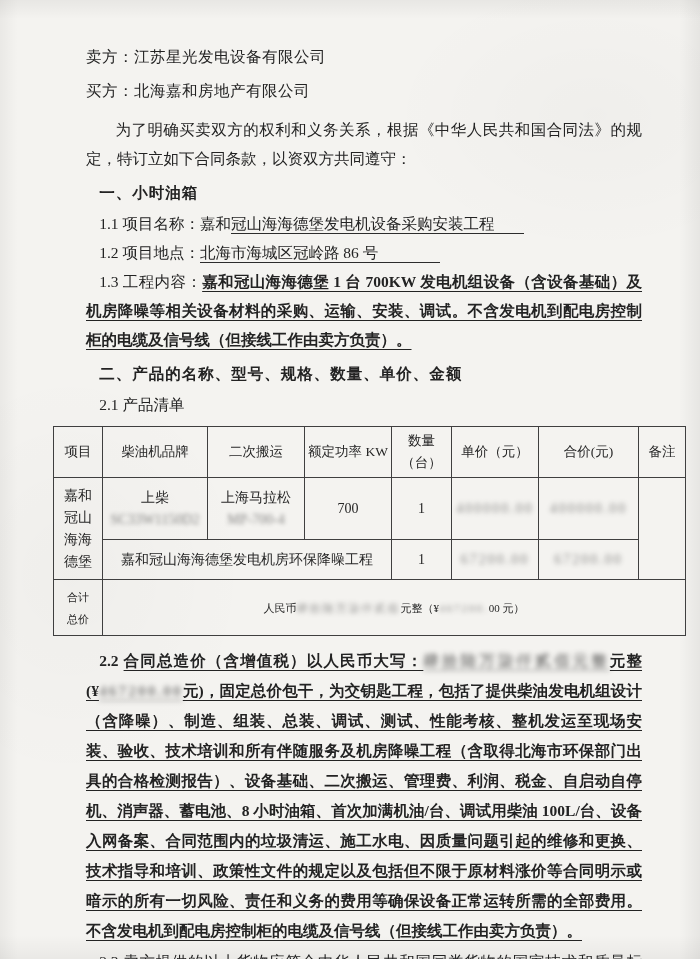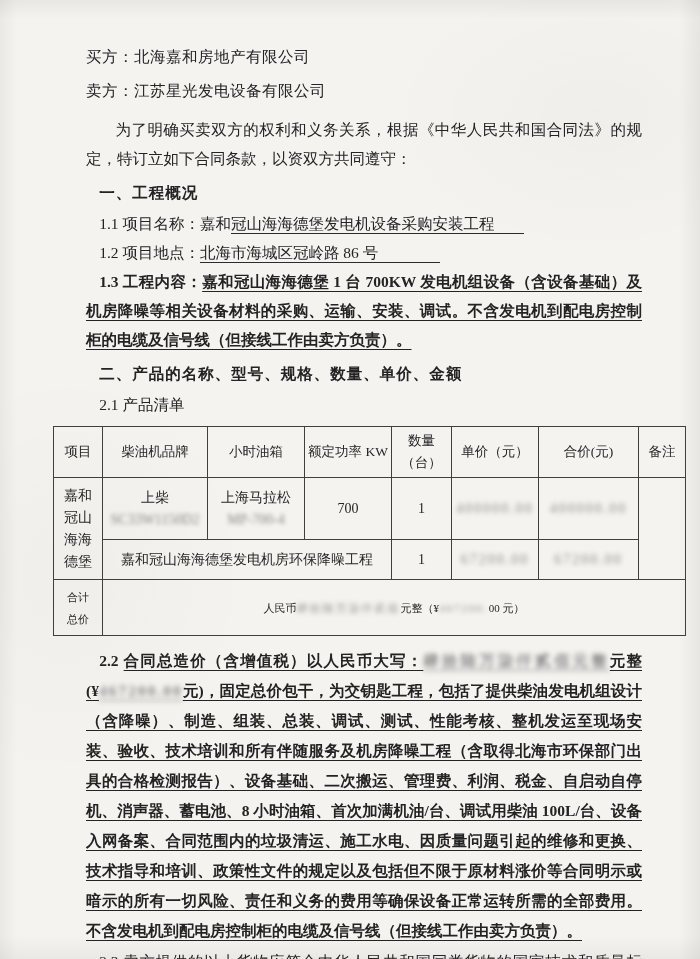--- a/index.html
+++ b/index.html
@@ -18,21 +18,21 @@
       #f4f3f0;
     color:#232323;
   }
   .doc{box-sizing:border-box;padding:46px 58px 0 86px;font-size:15.5px;line-height:29px;}
   p{margin:0;text-align:justify;}
   .party{line-height:21px;margin-bottom:13px;letter-spacing:0.5px;}
   .preamble{text-indent:1.9em;margin-top:14px;}
   .h-sec{font-weight:bold;text-indent:0.85em;margin:5px 0 2px 0;letter-spacing:1px;}
   .item{text-indent:0.85em;}
   .hang{text-indent:0;}
-  .hang .lead-in{padding-left:0.85em;font-weight:bold;}
+  .hang .lead-in{padding-left:0.85em;}
   .ub{border-bottom:1.2px solid #2c2c2c;padding-bottom:1px;}
   .ext30{padding-right:30px;}
   .ext62{padding-right:62px;}
   .ul{text-decoration:underline;text-underline-offset:4px;text-decoration-thickness:1.2px;}
   .b{font-weight:bold;}
   .rd{filter:blur(2.6px);opacity:0.52;letter-spacing:2px;}
   .rd2{filter:blur(2.2px);opacity:0.55;}
   
   table.products{
     border-collapse:collapse;table-layout:fixed;
@@ -59,44 +59,44 @@
   .c-rem{width:42px;}
   .cl22{margin-top:8px;line-height:30px;}
   .cl23{margin-top:1px;}
 </style>
 </head>
 <body>
 
 <div class="page">
   <div class="doc">
 
+    <p class="party"><span>卖方：</span><span>江苏星光发电设备有限公司</span></p>
+
     <p class="party"><span>买方：</span><span>北海嘉和房地产有限公司</span></p>
-
-    <p class="party"><span>卖方：</span><span>江苏星光发电设备有限公司</span></p>
 
     <p class="preamble">为了明确买卖双方的权利和义务关系，根据《中华人民共和国合同法》的规定，特订立如下合同条款，以资双方共同遵守：</p>
 
-    <p class="h-sec">一、工程概况</p>
+    <p class="h-sec">一、小时油箱</p>
 
     <p class="item"><span>1.1 项目名称：</span><span>嘉和</span><span class="ub ext30">冠山海海德堡发电机设备采购安装工程</span></p>
 
     <p class="item"><span>1.2 项目地点：</span><span class="ub ext62">北海市海城区冠岭路 86 号</span></p>
 
     <p class="hang"><span class="lead-in">1.3 工程内容：</span><span class="ul b">嘉和冠山海海德堡 1 台 700KW 发电机组设备（含设备基础）及机房降噪等相关设备材料的采购、运输、安装、调试。不含发电机到配电房控制柜的电缆及信号线（但接线工作由卖方负责）。</span></p>
 
     <p class="h-sec">二、产品的名称、型号、规格、数量、单价、金额</p>
 
     <p class="item">2.1 产品清单</p>
 
     <table class="products">
       <tbody>
           <tr>
         <th class="c-proj">项目</th>
         <th class="c-diesel">柴油机品牌</th>
-        <th class="c-gen">小时油箱</th>
+        <th class="c-gen">二次搬运</th>
         <th class="c-pow nw">额定功率 KW</th>
         <th class="c-qty pre">数量
 （台）</th>
         <th class="c-unit">单价（元）</th>
         <th class="c-amt">合价(元)</th>
         <th class="c-rem">备注</th>
       </tr>
       <tr class="r1">
         <td class="pre" rowspan="2">嘉和
 冠山

